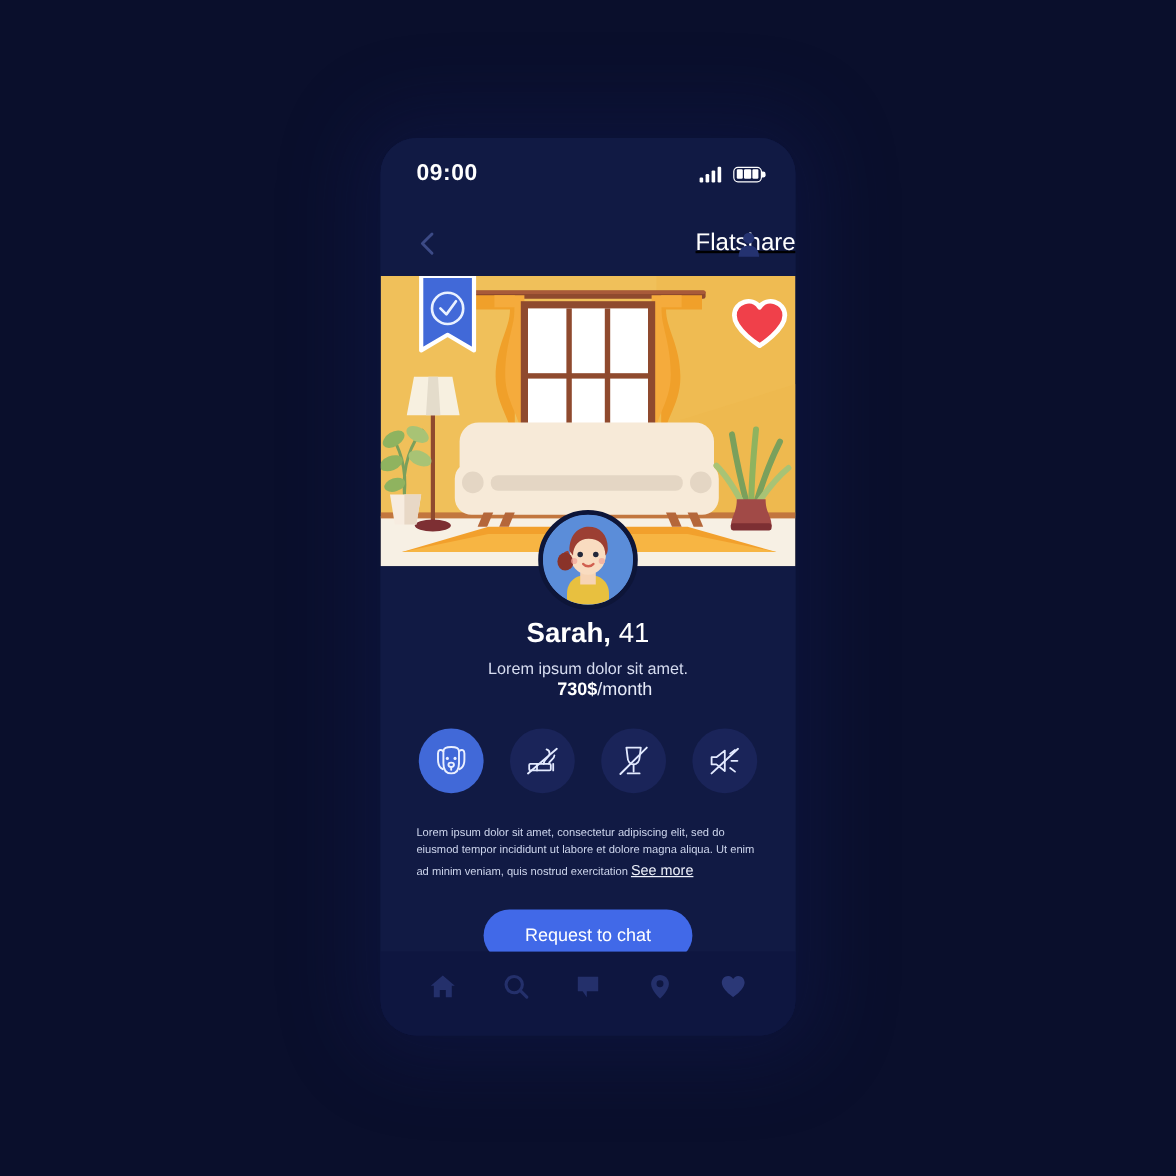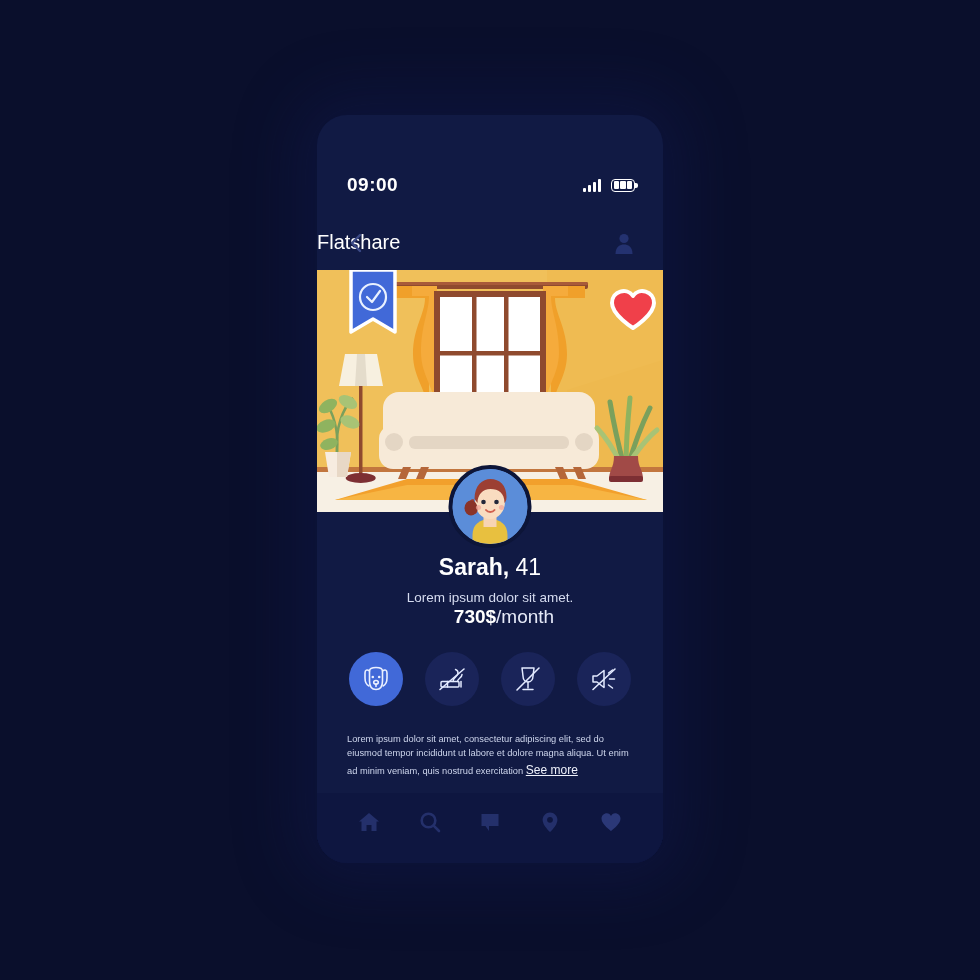--- a/index.html
+++ b/index.html
@@ -22,21 +22,20 @@
     box-shadow:0 0 60px 25px rgba(20,30,90,0.30);
   }
 
   
   #status-bar {
     height:60px;
     display:flex; align-items:center;
     justify-content:space-between;
     padding:0 28px 0 30px;
     background:#111a44;
-    margin-top:40px;
   }
   #status-time {
     color:#ffffff; font-size:19px; font-weight:bold;
     letter-spacing:0.5px;
   }
   #status-icons { display:flex; align-items:center; gap:10px; }
   .signal-bars { display:flex; align-items:flex-end; gap:2px; height:13px; }
   .signal-bars i { display:block; width:3px; background:#ffffff; border-radius:1px; }
   .signal-bars i:nth-child(1){ height:4px; }
   .signal-bars i:nth-child(2){ height:7px; }
@@ -49,22 +48,23 @@
   }
   .battery:after {
     content:""; position:absolute; right:-4px; top:3.2px;
     width:3px; height:5px; background:#fff; border-radius:0 2px 2px 0;
   }
   .battery b { display:block; flex:1; height:100%; background:#fff; border-radius:1px; }
 
   
   #app-header {
     height:55px; position:relative;
-    display:flex; align-items:center; justify-content:flex-start;
+    display:flex; align-items:center; justify-content:flex-end;
     background:#111a44;
+    text-decoration:underline;
   }
   #header-title { color:#fff; font-size:20px; font-weight:400; }
   #back-button {
     position:absolute; left:26px; top:50%;
     transform:translateY(-50%);
     width:26px; height:26px;
     display:flex; align-items:center; justify-content:center;
   }
   #back-button svg { display:block; }
   #profile-icon-btn {
@@ -92,21 +92,21 @@
     background:#5b8dd9;
     border:4px solid #0d1538;
     overflow:hidden;
   }
   #avatar svg { display:block; }
 
   #profile-name { color:#fff; font-size:23px; margin-bottom:9px; }
   #profile-name .nm { font-weight:bold;text-align:right; }
   #profile-name .age { font-weight:400; }
   #profile-tagline { color:#d6dcf0; font-size:13.5px; margin-bottom:1px; }
-  #profile-price { color:#fff; font-size:19px;padding-left:28px; }
+  #profile-price { color:#fff; font-size:15px;padding-left:28px; }
   #profile-price .amount { font-weight:bold; }
   #profile-price .per { font-weight:400; color:#e6eaf8; }
 
   
   #amenities {
     display:flex; justify-content:center; gap:22px;
     margin-top:24px;
   }
   .amenity {
     width:54px; height:54px; border-radius:50%;

